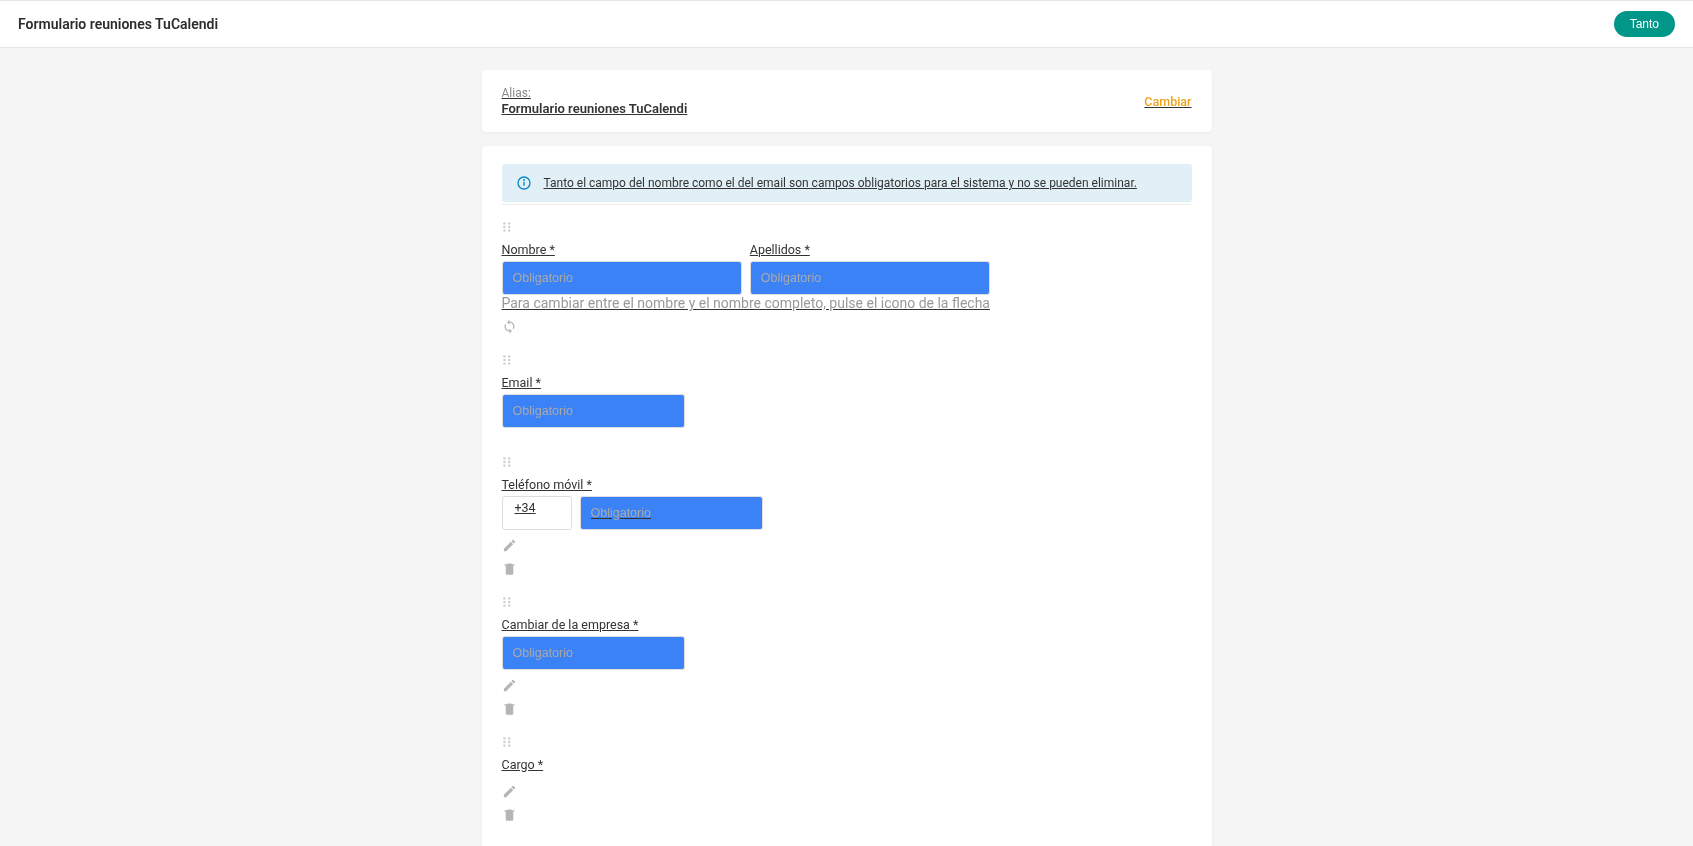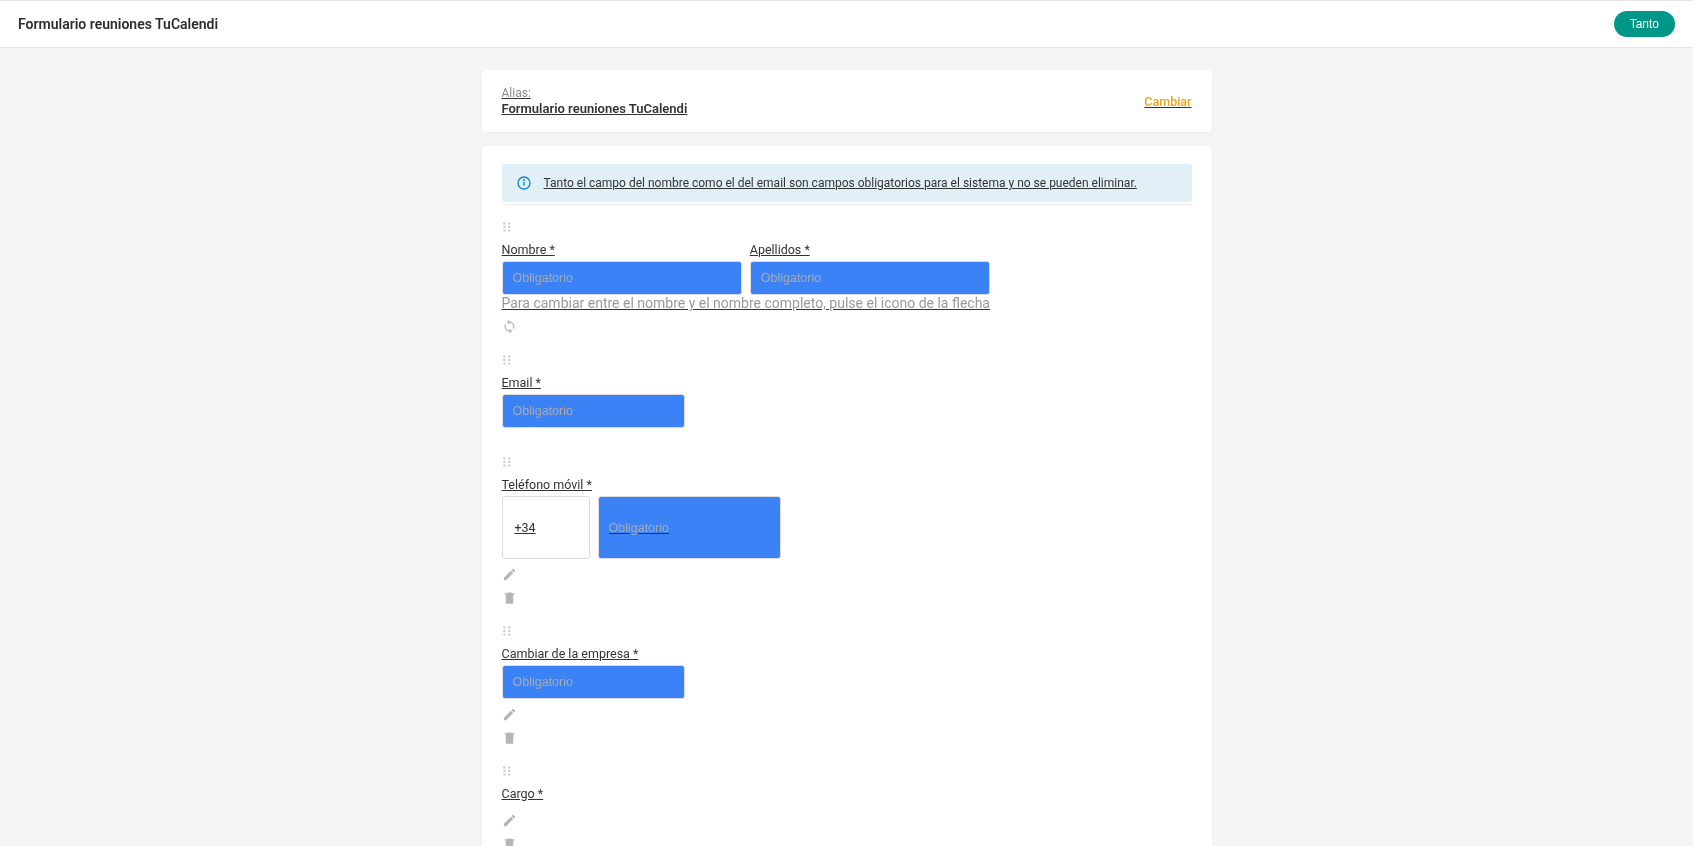--- a/index.html
+++ b/index.html
@@ -133,21 +133,21 @@
   gap:8px;
   padding-top:2px;
 }
 .action-icon {
   width: 15px; height: 15px; fill: #b5b5b5; cursor: pointer;
 }
 .sync-icon { width: 15px; height:15px; fill:#b5b5b5; cursor:pointer; }
 .phone-row { display: flex; gap: 8px; }
 .phone-prefix {
   border: 1px solid #ddd; border-radius: 3px;
-  padding: 23px 12px; font-size: 12.5px; color:#333; width:88px;
+  padding: 3px 12px; font-size: 12.5px; color:#333; width:70px;
 }
 .radio-list { padding-top: 2px; }
 .radio-item {
   display: flex; align-items: center; gap: 12px;
   padding: 8px 0;
 }
 .radio-circle {
   width: 16px; height: 16px; border: 2px solid #bbb; border-radius: 50%;
   flex-shrink: 0;
 }

